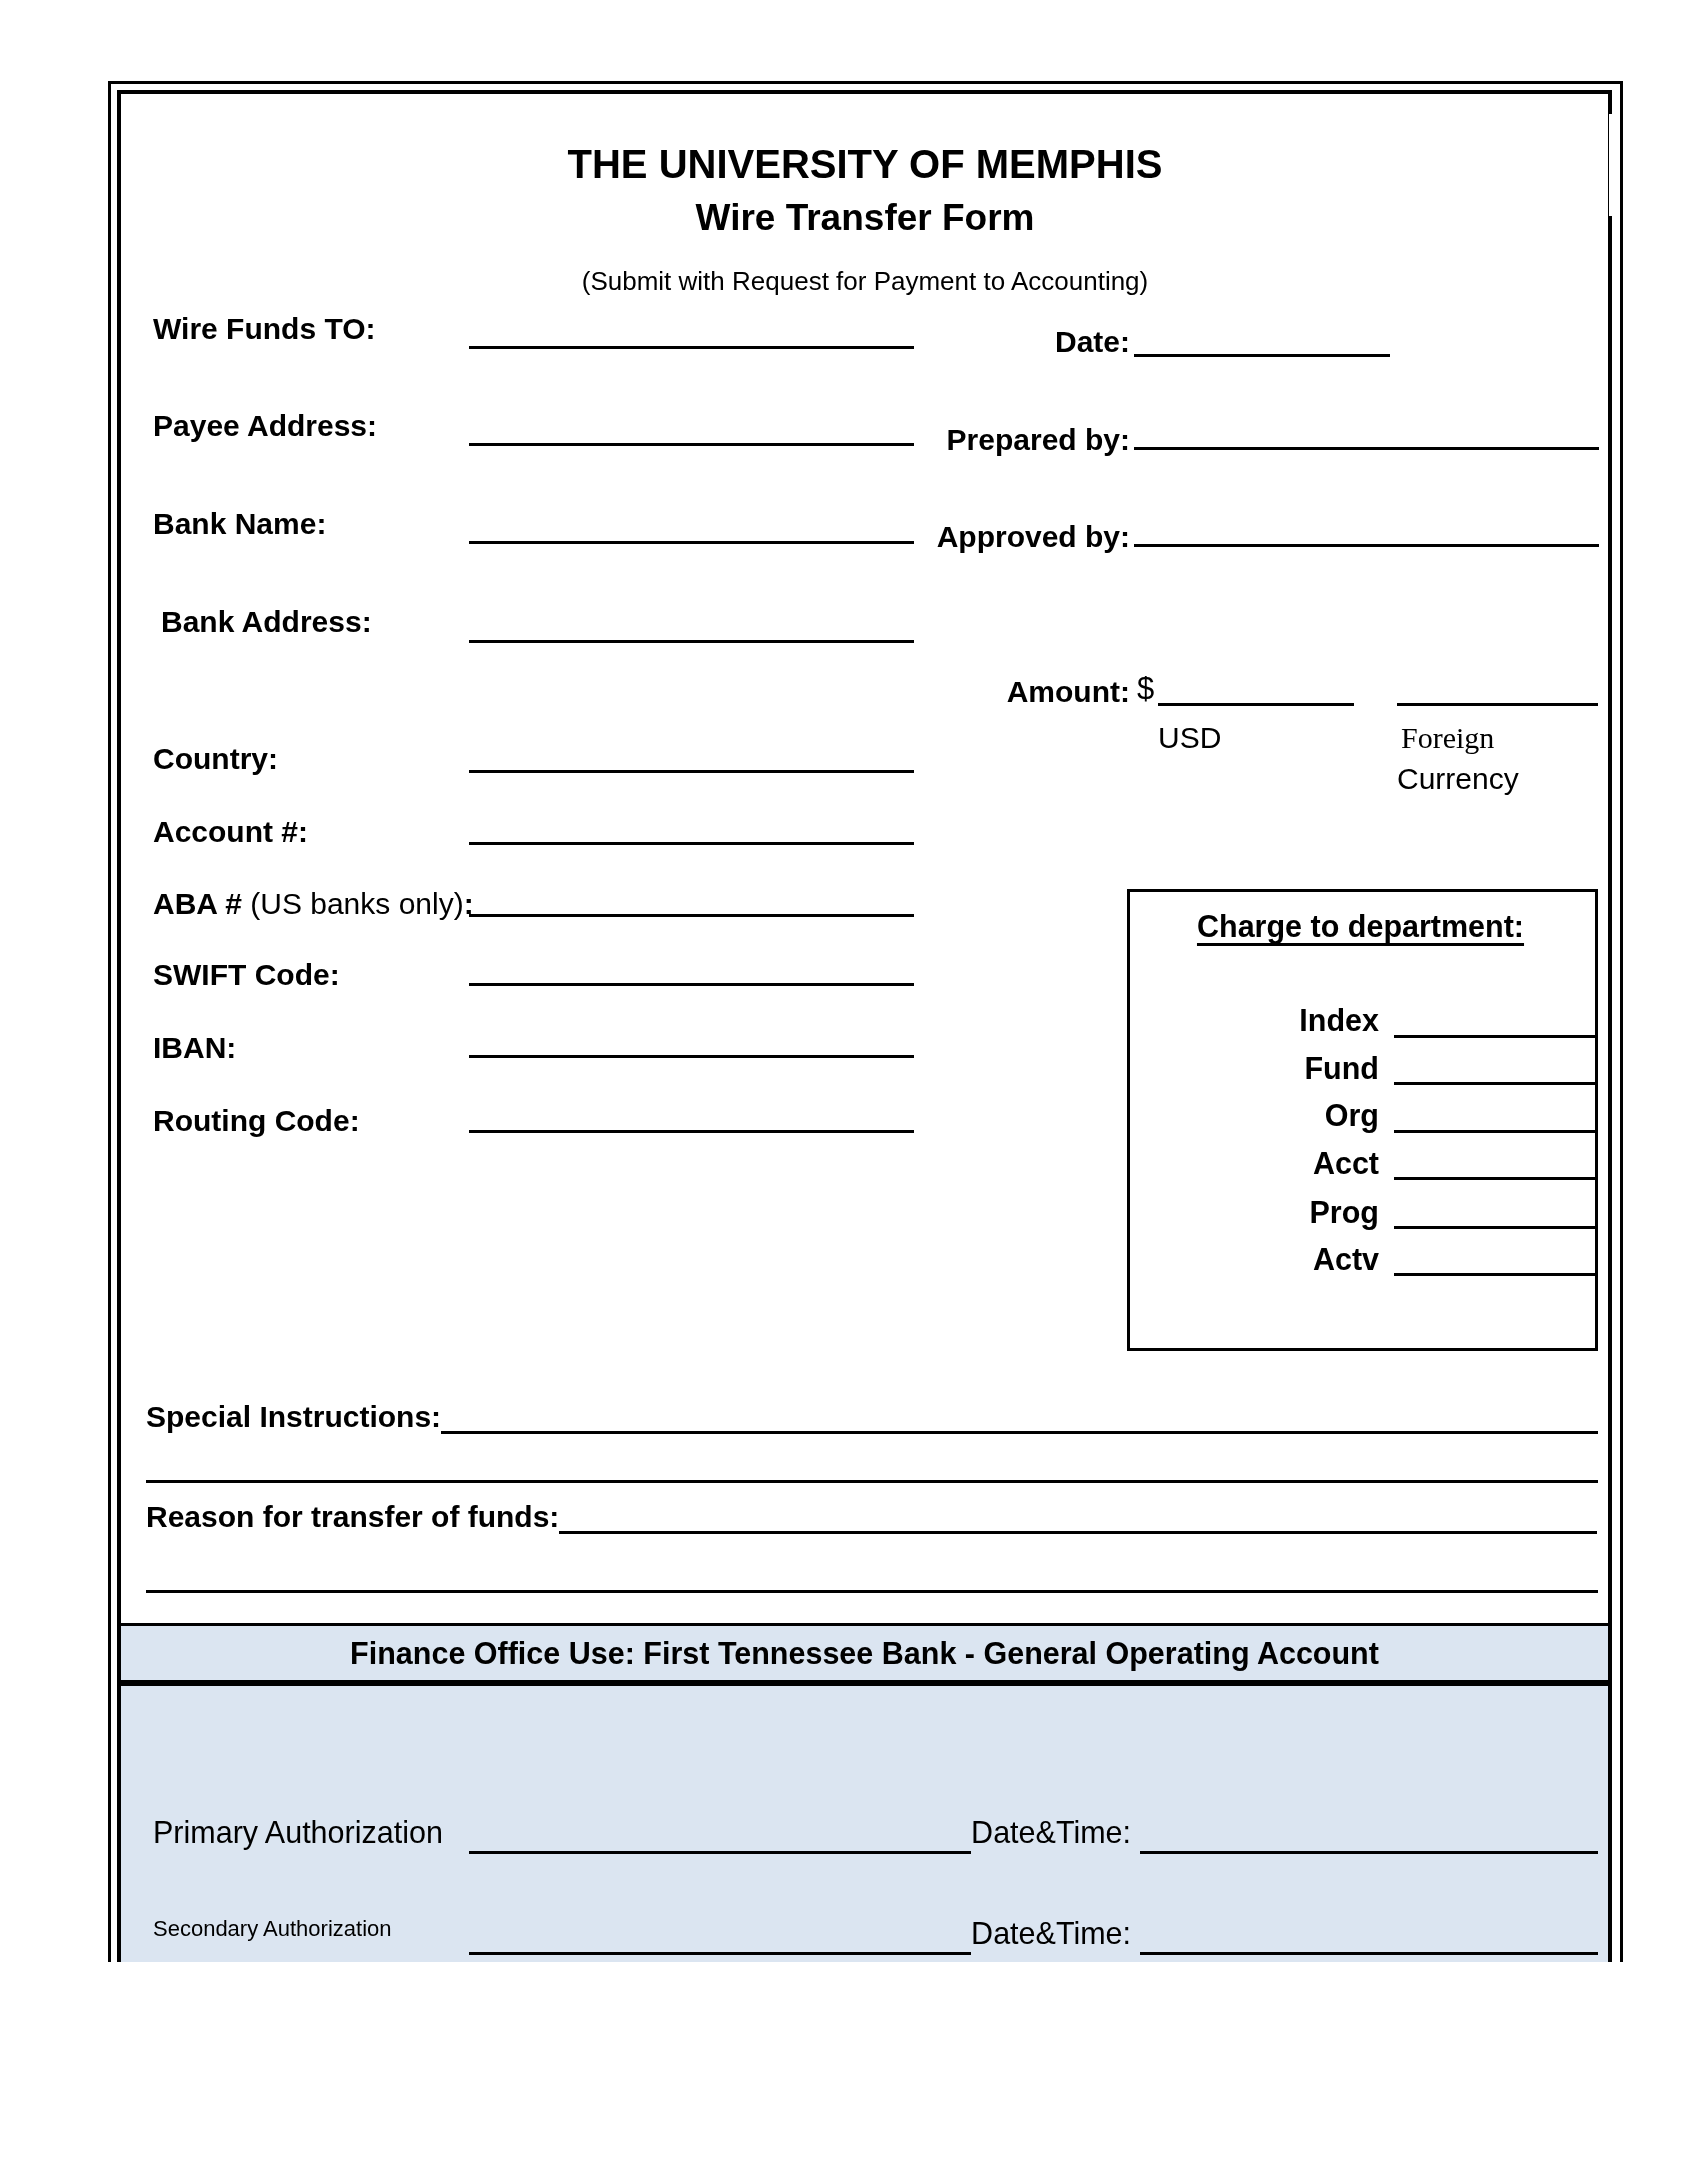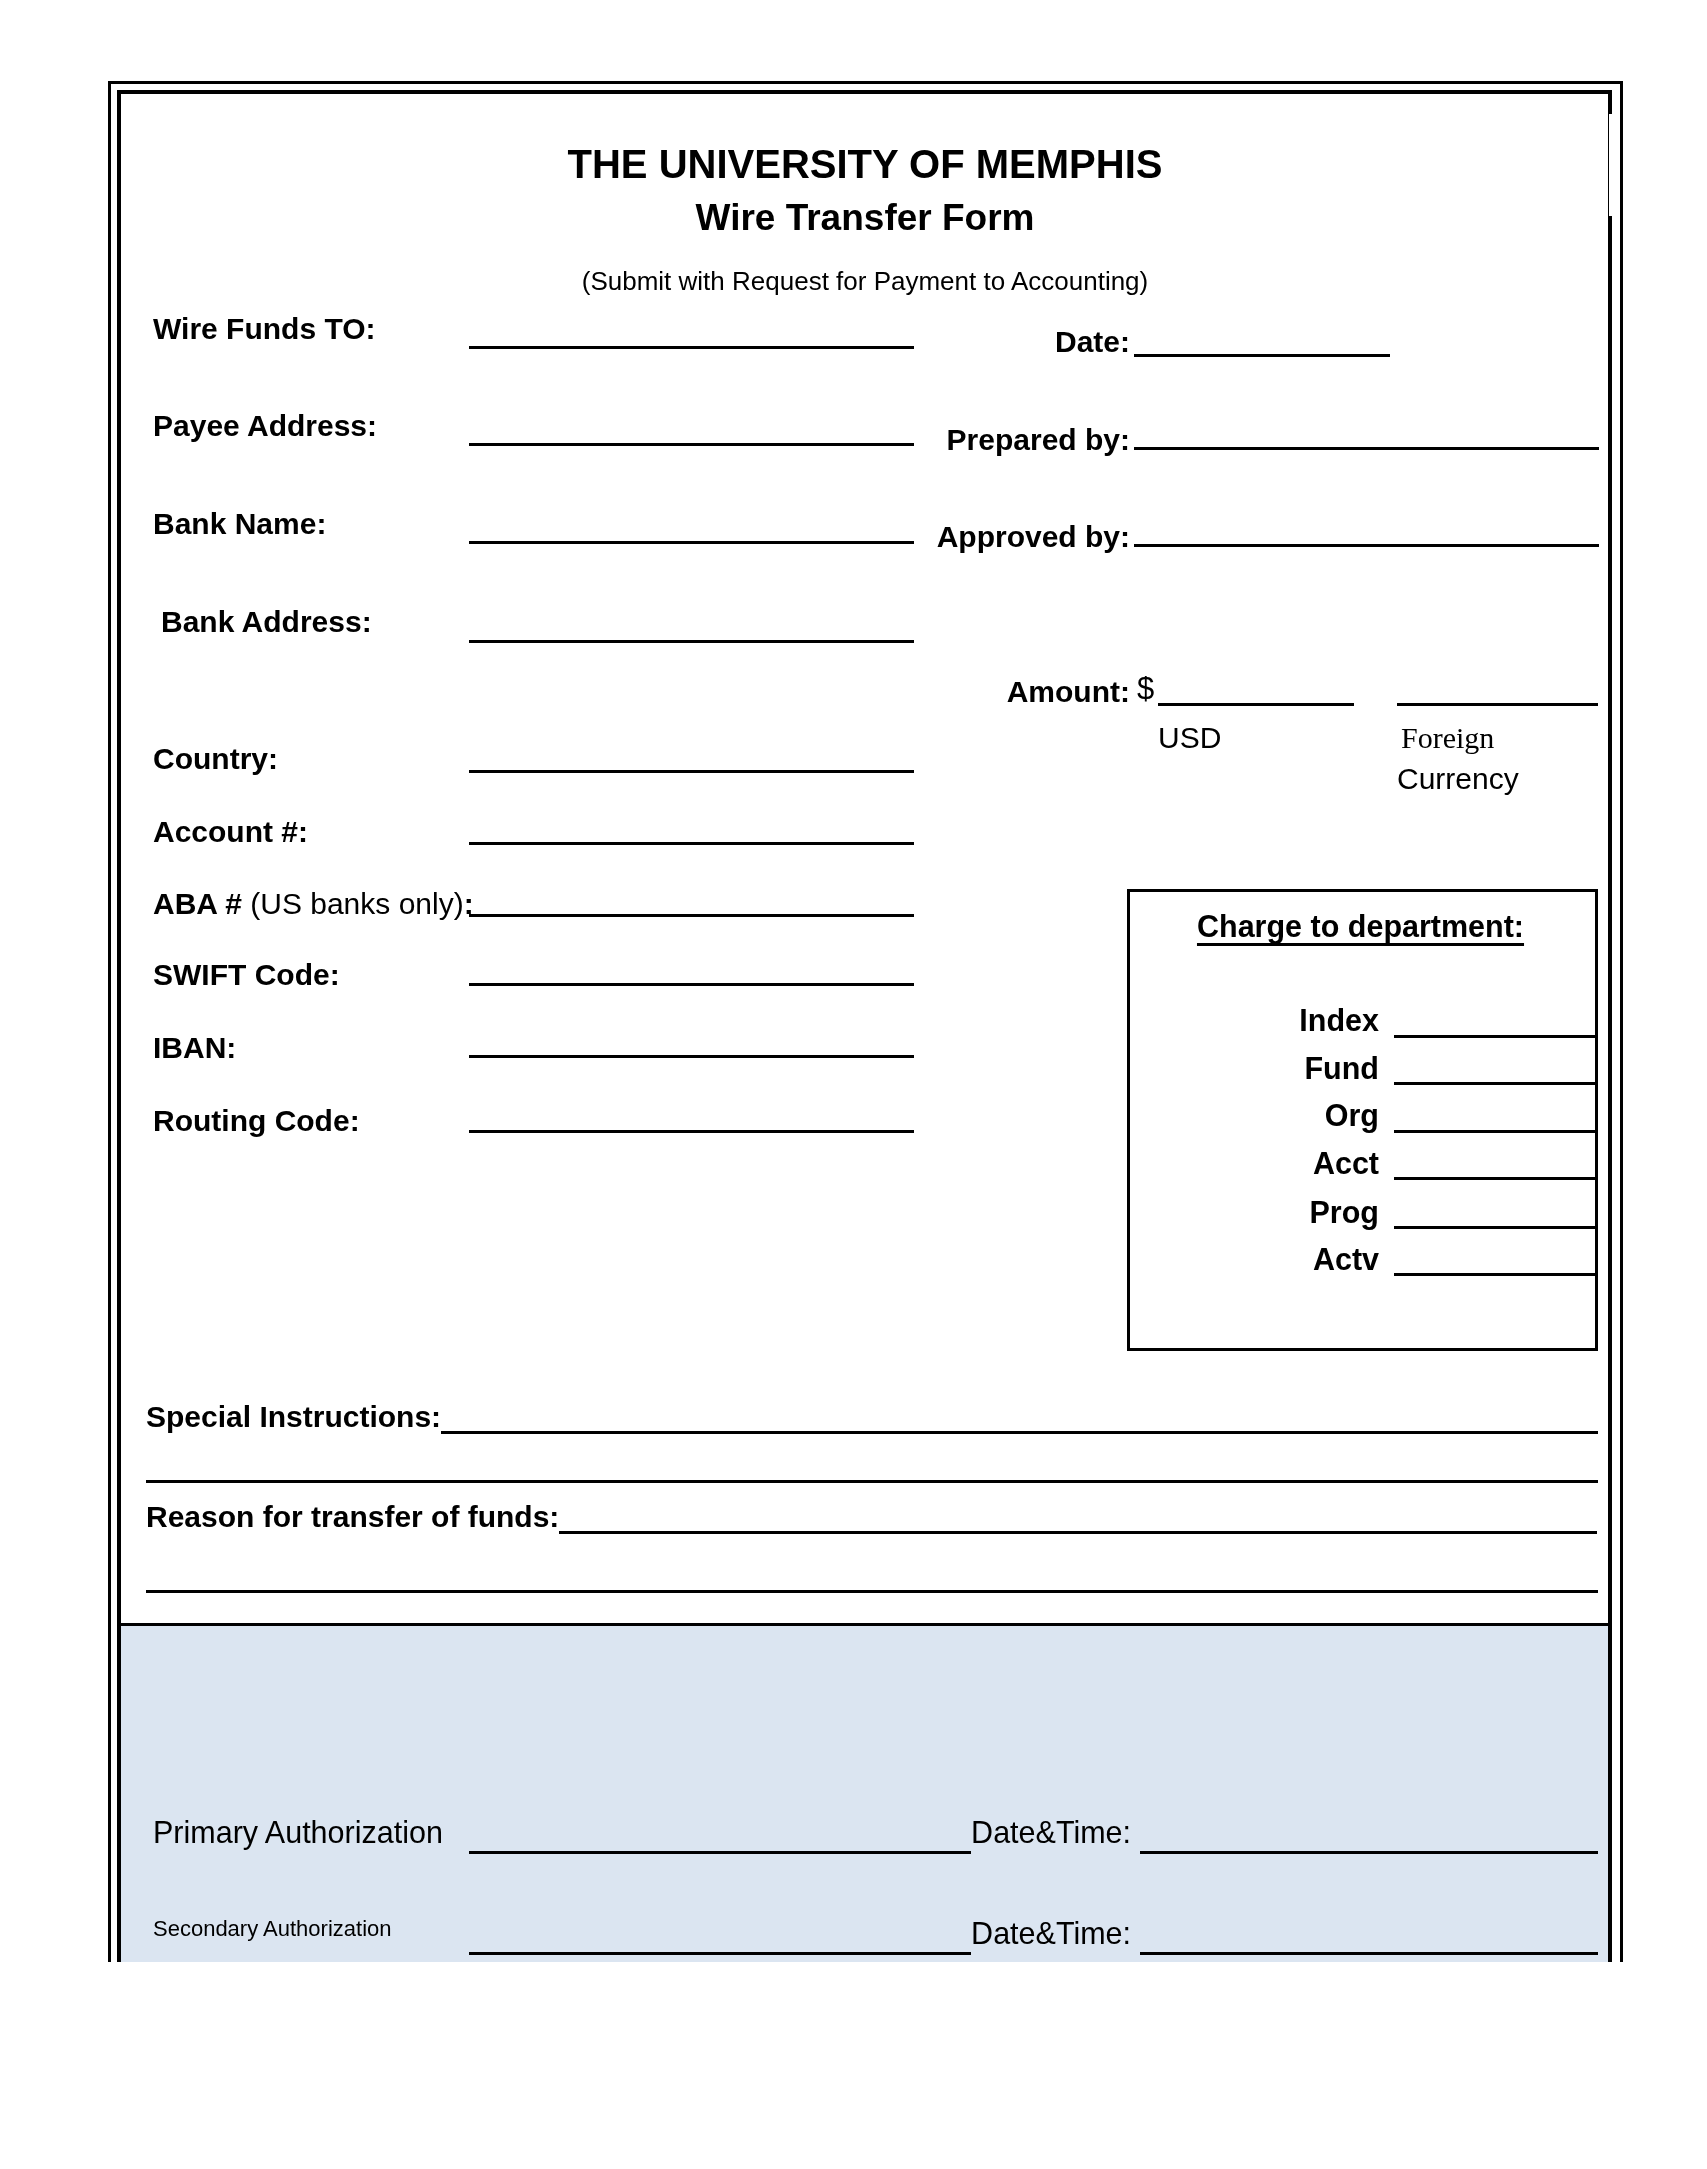--- a/index.html
+++ b/index.html
@@ -102,20 +102,21 @@
 
   <div class="abs lbl" style="left:146px;top:1400px;">Special Instructions:</div>
   <div class="line" style="left:441px;top:1431px;width:1157px;"></div>
   <div class="line" style="left:146px;top:1480px;width:1452px;"></div>
 
   <div class="abs lbl" style="left:146px;top:1500px;">Reason for transfer of funds:</div>
   <div class="line" style="left:559px;top:1531px;width:1038px;"></div>
   <div class="line" style="left:146px;top:1590px;width:1452px;"></div>
 
   <div class="finance"></div>
+  <div class="finance-header">Finance Office Use: First Tennessee Bank - General Operating Account</div>
 
 
   <div class="abs reg fin-text" style="left:153px;top:1816px;font-size:30.5px;">Primary Authorization</div>
   <div class="line z2" style="left:469px;top:1851px;width:502px;"></div>
   <div class="abs reg rt fin-text" style="left:792px;top:1816px;width:339px;font-size:30.5px;">Date&amp;Time:</div>
   <div class="line z2" style="left:1140px;top:1851px;width:458px;"></div>
 
   <div class="abs reg fin-text" style="left:153px;top:1917px;font-size:22px;">Secondary Authorization</div>
   <div class="line z2" style="left:469px;top:1952px;width:502px;"></div>
   <div class="abs reg rt fin-text" style="left:792px;top:1917px;width:339px;font-size:30.5px;">Date&amp;Time:</div>

